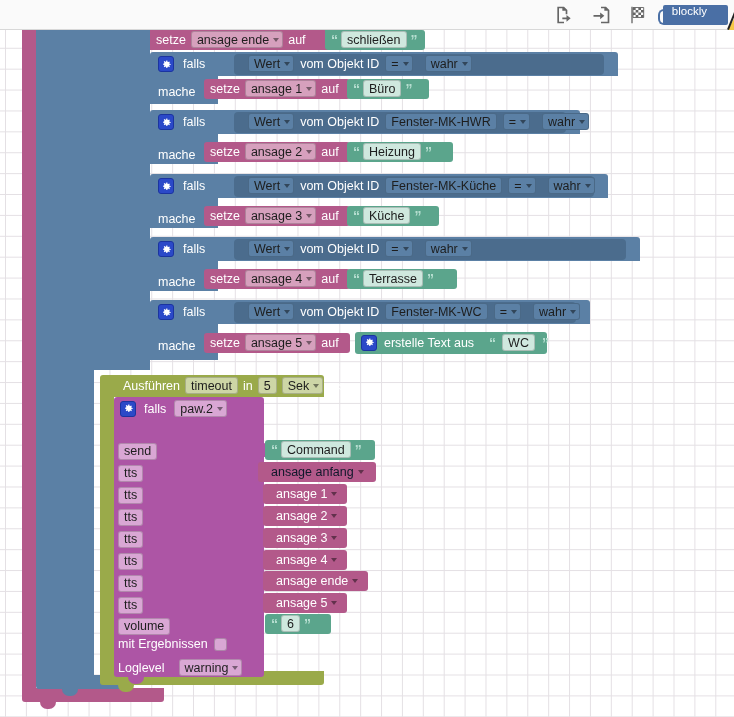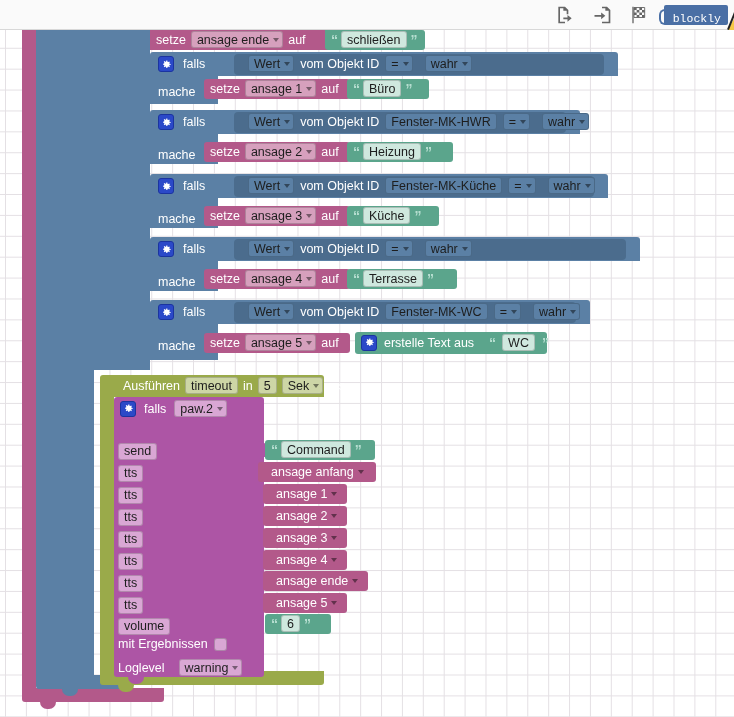--- a/index.html
+++ b/index.html
@@ -37,27 +37,26 @@
   .tb-icon {
     width: 30px; height: 24px;
     display: flex; align-items: center; justify-content: center;
     margin-left: 7px;
     cursor: pointer;
   }
   .badge {
     position: relative;
     margin-left: 10px;
     height: 20px;
-    display: flex; align-items: flex-end;
+    display: flex; align-items: flex-start;
     background: #4a6fa5;
     color: #ffffff;
     font-size: 11.5px;
-    padding: 0 7px 0 9px;
+    padding: 0 21px 0 9px;
     border-radius: 2px;
-    font-family: Liberation Mono, monospace;
   }
   .badge::before {
     content: "";
     position: absolute; left: -5px; top: 4px;
     width: 7px; height: 12px;
     border: 2px solid #4a6fa5;
     border-right: none;
     border-radius: 6px 0 0 6px;
     background: transparent;
   }
@@ -460,21 +459,21 @@
       <span class="field c-text-lt">Command</span>
       <span class="q">”</span>
     </div>
   </div>
 
   <div class="blk" style="left:118px; top:463px;">
     <span class="field c-send-lt">tts</span>
   </div>
   <div class="blk c-var" style="left:258px; top:462px; width:118px; height:20px; border-radius:3px;">
     <div class="row" style="padding:1px 6px 1px 8px;">
-      <span class="field dd c-var-lt" style="border:none; background:transparent; color:#ffffff;">
+      <span class="field dd c-var-lt" style="border:none; background:transparent; color:#0f172a;">
         <span>ansage anfang</span>
           <i class="caret"></i>
       </span>
     </div>
   </div>
 
   <div class="blk" style="left:118px; top:485px;">
     <span class="field c-send-lt">tts</span>
   </div>
   <div class="blk c-var" style="left:263px; top:484px; width:84px; height:20px; border-radius:3px;">

